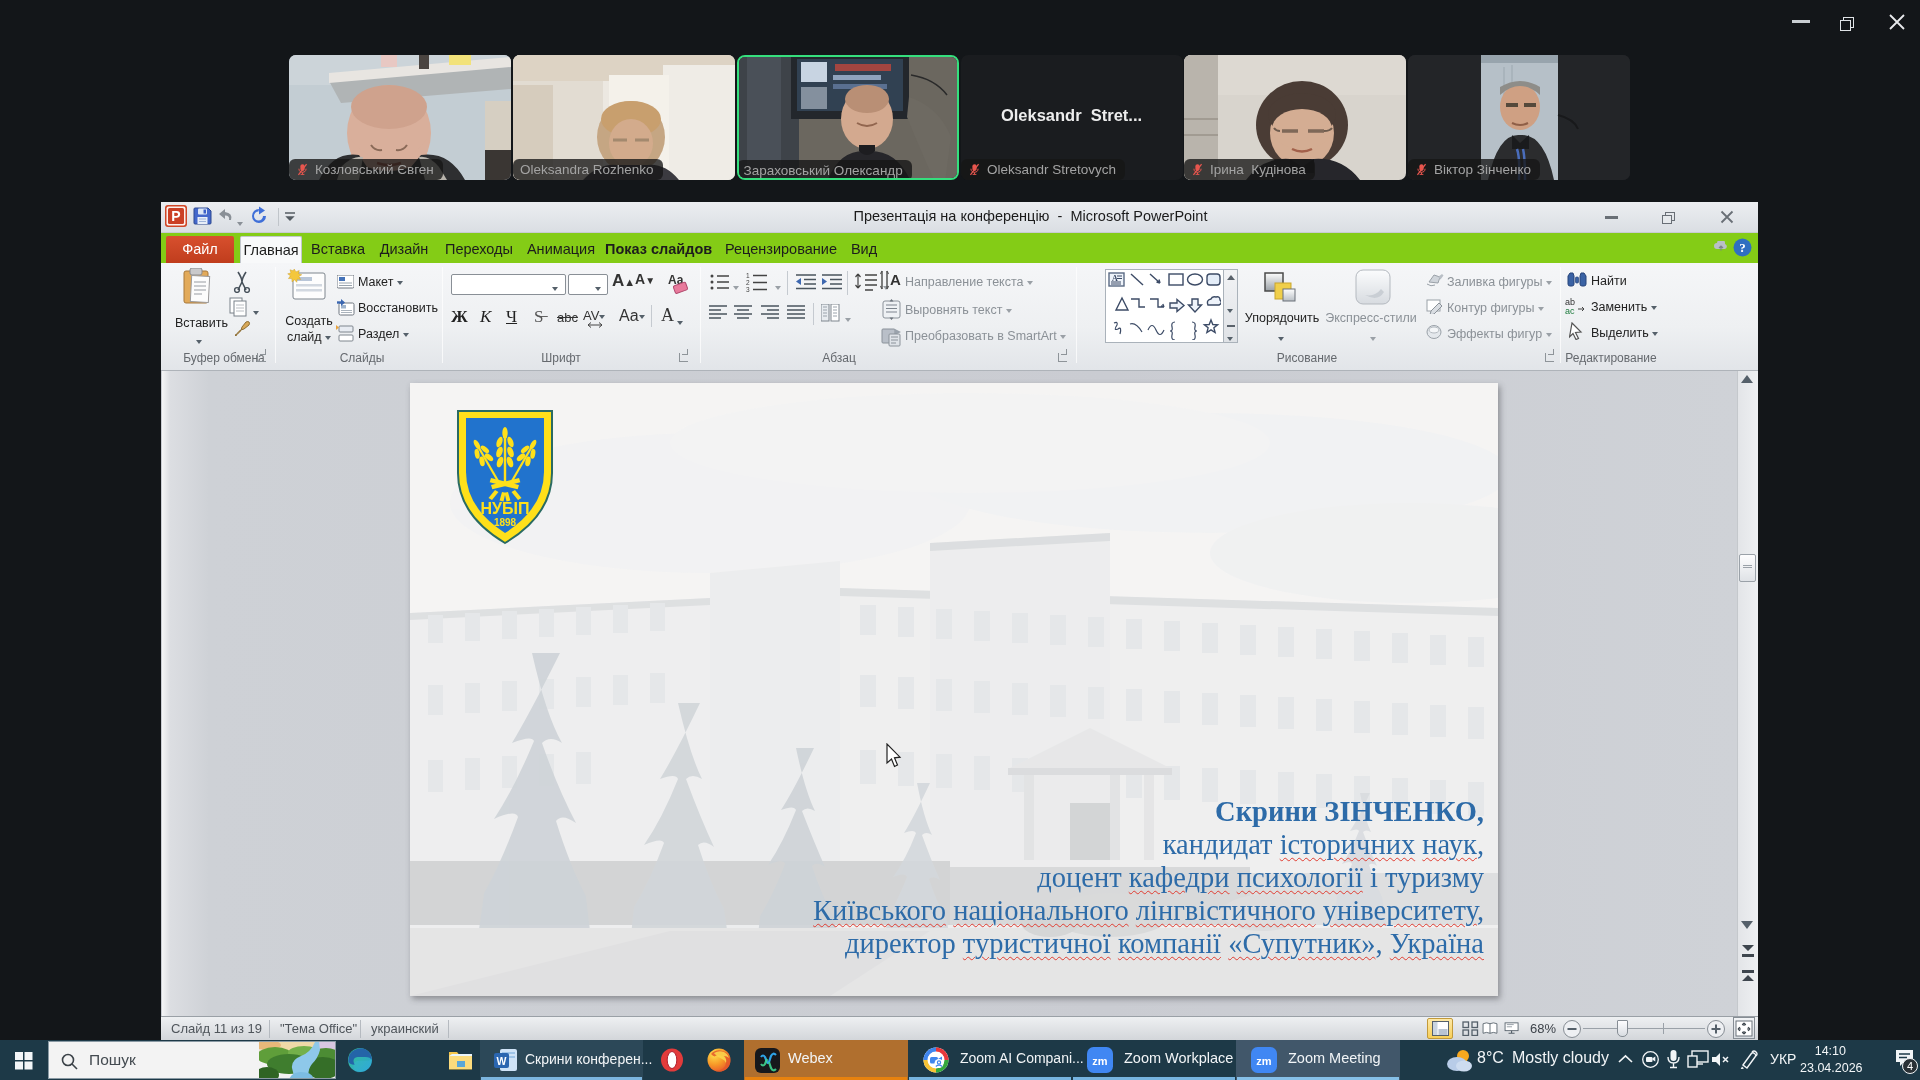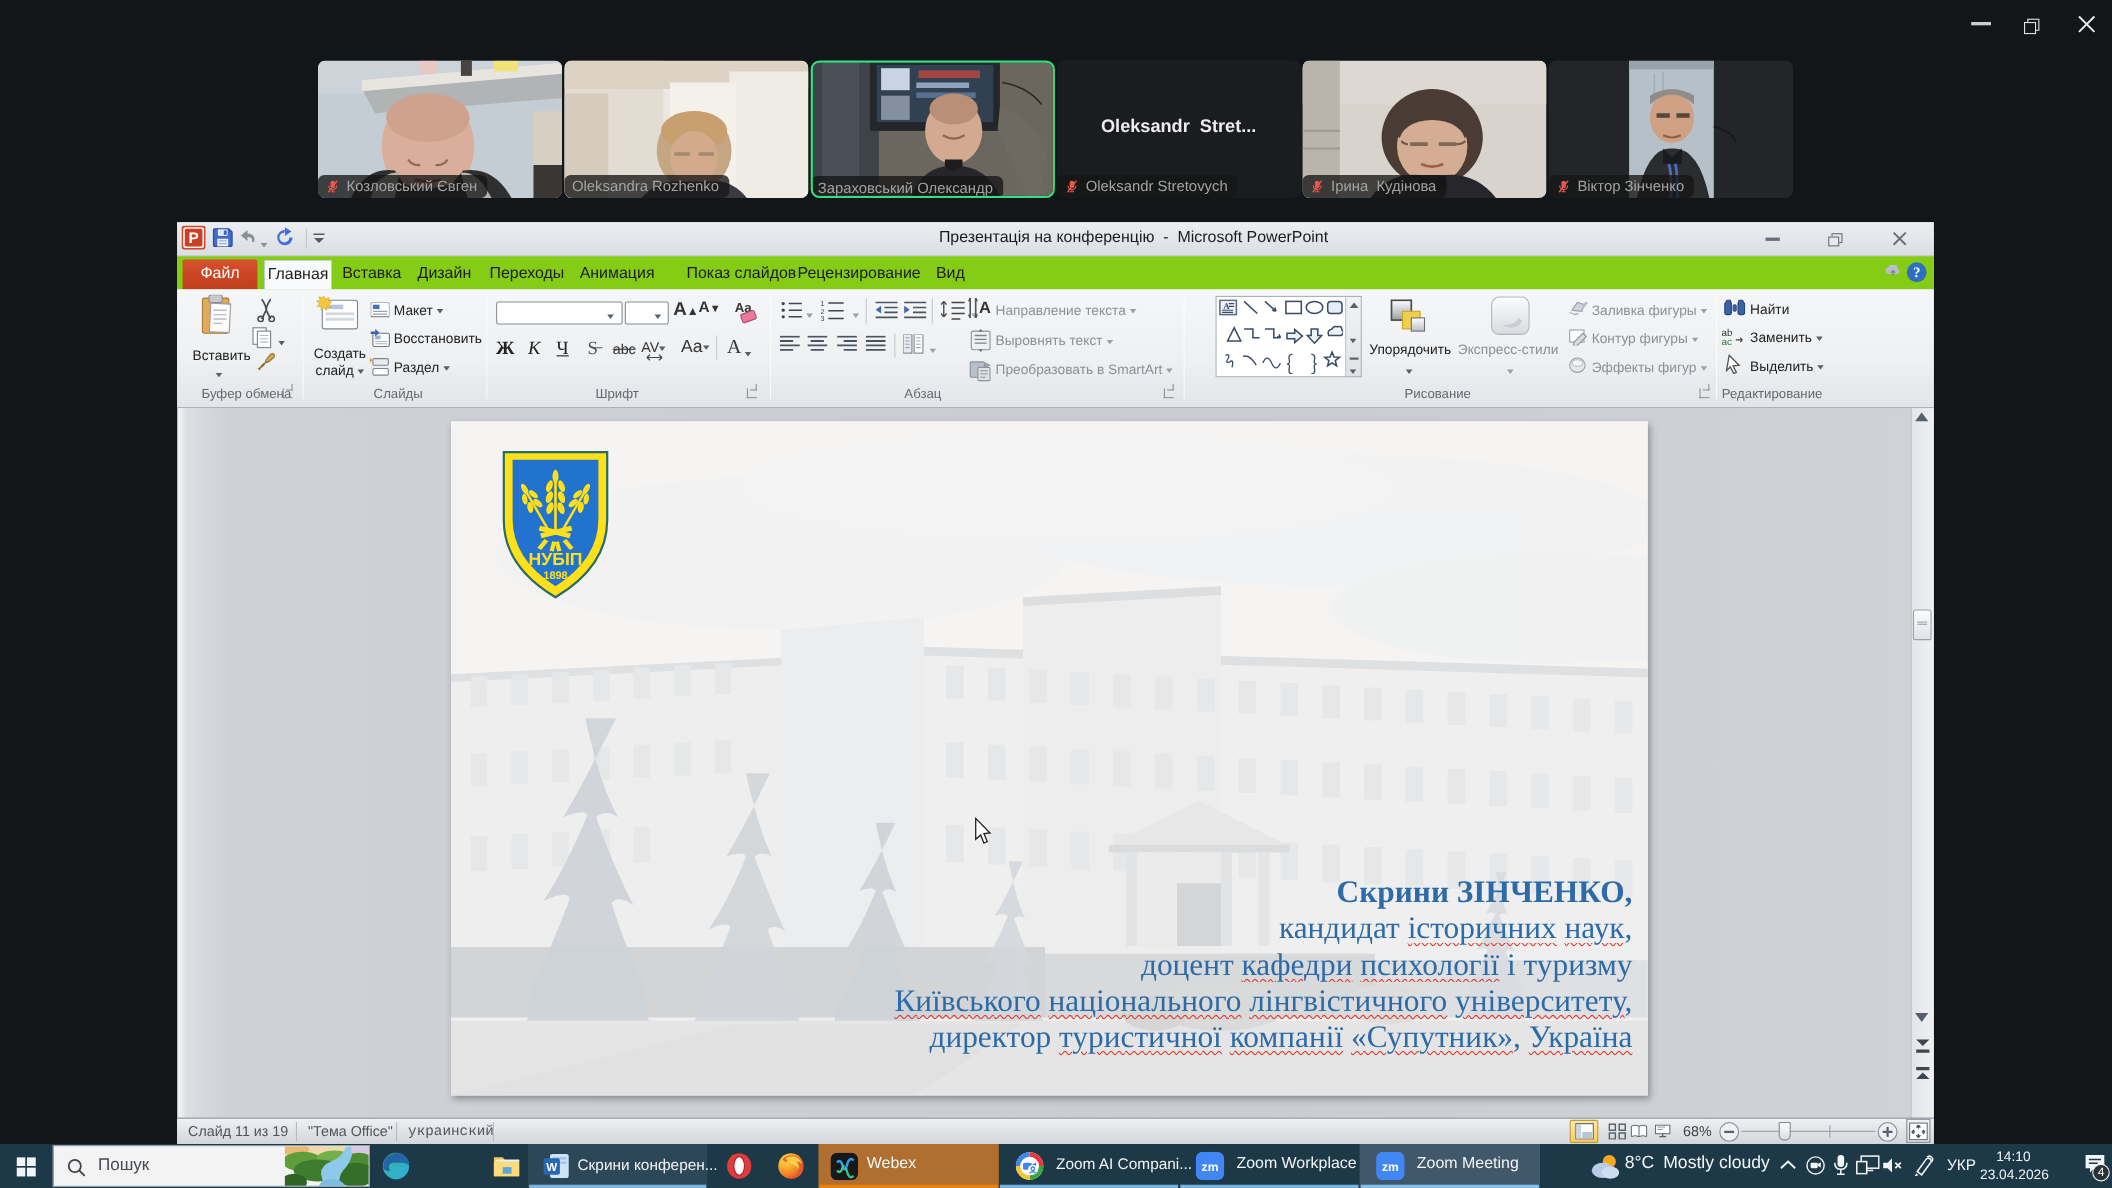--- a/index.html
+++ b/index.html
@@ -209,21 +209,21 @@
         <path d="M1.5,1.5 L12.5,12.5 M12.5,1.5 L1.5,12.5" stroke="#696f76" stroke-width="1.8"></path>
       </svg>
   </div>
   <div id="tabrow">
     <div class="tab" style="left:5px;width:68px;background:linear-gradient(#d8502e,#c03d1d);color:#fff;border-radius:2px 2px 0 0;">Файл</div>
     <div class="tab" style="left:79px;width:62px;background:#f8f9fa;border:1px solid #c3c8cd;border-bottom:none;border-radius:2px 2px 0 0;">Главная</div>
     <div class="tab" style="left:146px;width:62px;">Вставка</div>
     <div class="tab" style="left:214px;width:58px;">Дизайн</div>
     <div class="tab" style="left:282px;width:72px;">Переходы</div>
     <div class="tab" style="left:364px;width:72px;">Анимация</div>
-    <div class="tab" style="left:461px;width:104px;">Показ слайдов</div>
+    <div class="tab" style="left:444px;width:104px;font-weight:bold;">Показ слайдов</div>
     <div class="tab" style="left:564px;width:110px;">Рецензирование</div>
     <div class="tab" style="left:684px;width:38px;">Вид</div>
     <svg class="abs" style="left:1553px;top:8px" width="16" height="12">
         <path d="M3,8 a3,3 0 0 1 0,-6 a4,4 0 0 1 8,1 a2.6,2.6 0 0 1 0,5 z" fill="#b9bfc6"></path>
         <path d="M7,9.5 v-4 m-2,1.5 l2,-2 2,2" stroke="#7d848b" stroke-width="1.2" fill="none"></path>
       </svg>
     <svg class="abs" style="left:1572px;top:5px" width="19" height="19">
         <circle cx="9.5" cy="9.5" r="9" fill="#2f6fc1"></circle>
         <text x="9.5" y="14" text-anchor="middle" font-size="13" font-weight="bold" fill="#fff" font-family="Liberation Serif">?</text>
       </svg>
@@ -681,21 +681,21 @@
       </svg>
     <svg class="abs" style="left:3px;top:596px" width="14" height="16">
         <path d="M7,8 l-6,-6 h12 z M1,13 h12 v-3 h-12 z" fill="#3e464e" transform="rotate(180 7 8)"></path>
       </svg>
   </div>
   <div id="statusbar">
     <div class="abs" style="left:10px;top:4px;">Слайд 11 из 19</div>
     <div class="ssep" style="left:108px;"></div>
     <div class="abs" style="left:119px;top:4px;">"Тема Office"</div>
     <div class="ssep" style="left:199px;"></div>
-    <div class="abs" style="left:210px;top:4px;font-family:Liberation Mono, monospace;">украинский</div>
+    <div class="abs" style="left:210px;top:4px;">украинский</div>
     <div class="ssep" style="left:287px;"></div>
 
     <div class="abs" style="left:1266px;top:1px;width:26px;height:21px;background:linear-gradient(#fde9a8,#f8cf58);border:1px solid #c29a3a;border-radius:2px;"></div>
     <svg class="abs" style="left:1271px;top:4px" width="17" height="15">
         <rect x="0.5" y="0.5" width="16" height="14" fill="#fff" stroke="#55606a"></rect>
         <rect x="1" y="1" width="4.5" height="13" fill="#c9d4e0"></rect>
         <rect x="6.5" y="8" width="9" height="6" fill="#b9c4d2"></rect>
       </svg>
     <svg class="abs" style="left:1301px;top:4px" width="17" height="15">
         <g fill="none" stroke="#55606a" stroke-width="1.3">

